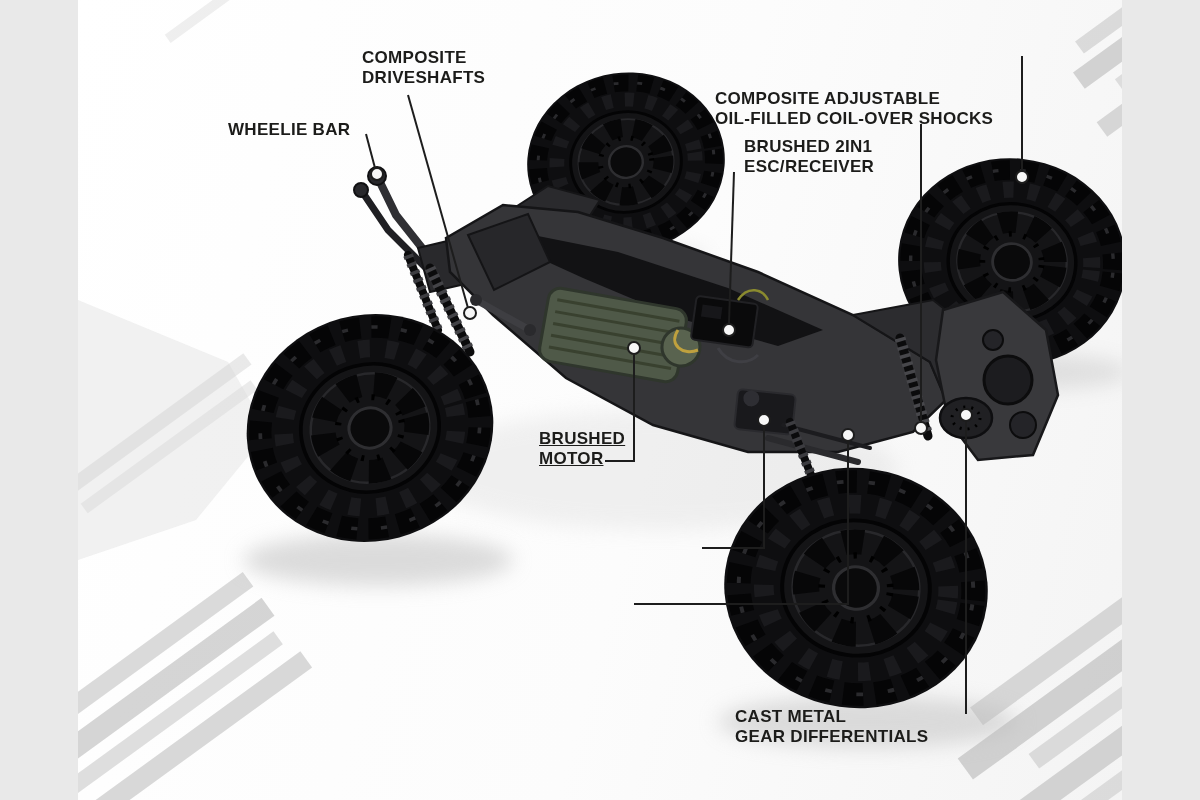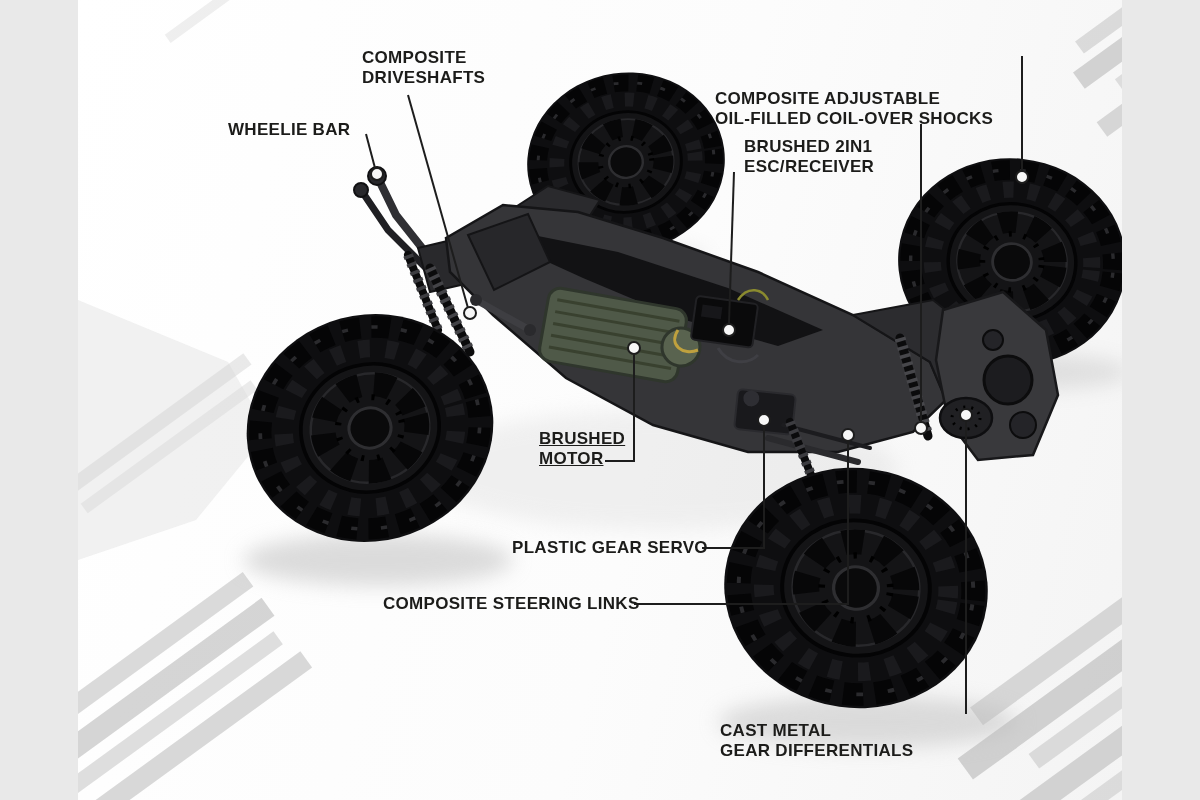--- a/index.html
+++ b/index.html
@@ -19,21 +19,21 @@
     user-select:none;
   }
   .lbl-driveshafts{left:284px;top:48px;}
   .lbl-wheelie{left:150px;top:120px;}
   .lbl-tires{left:731px;top:34px;}
   .lbl-shocks{left:637px;top:89px;}
   .lbl-esc{left:666px;top:137px;}
   .lbl-motor{left:461px;top:429px;text-decoration:underline;}
   .lbl-servo{left:434px;top:538px;}
   .lbl-steering{left:305px;top:594px;}
-  .lbl-diff{left:642px;top:707px;margin-top:14px;}
+  .lbl-diff{left:657px;top:707px;}
 </style>
 </head>
 <body>
 
 <div id="stage">
 
   <svg id="scene" viewBox="0 0 1200 800">
     <defs>
       <filter id="soft" x="-60%" y="-60%" width="220%" height="220%">
         <feGaussianBlur stdDeviation="10"></feGaussianBlur>
@@ -227,18 +227,16 @@
 
   <div class="callout-label lbl-driveshafts">COMPOSITE
 DRIVESHAFTS</div>
   <div class="callout-label lbl-wheelie">WHEELIE BAR</div>
   <div class="callout-label lbl-shocks">COMPOSITE ADJUSTABLE
 OIL-FILLED COIL-OVER SHOCKS</div>
   <div class="callout-label lbl-esc">BRUSHED 2in1
 ESC/RECEIVER</div>
   <div class="callout-label lbl-motor">BRUSHED
 MOTOR</div>
-  <div class="callout-label lbl-servo">PLASTIC GEAR SERVO</div>
-  <div class="callout-label lbl-steering">COMPOSITE STEERING LINKS</div>
   <div class="callout-label lbl-diff">CAST METAL
 GEAR DIFFERENTIALS</div>
 
 </div>
 
 </body></html>

